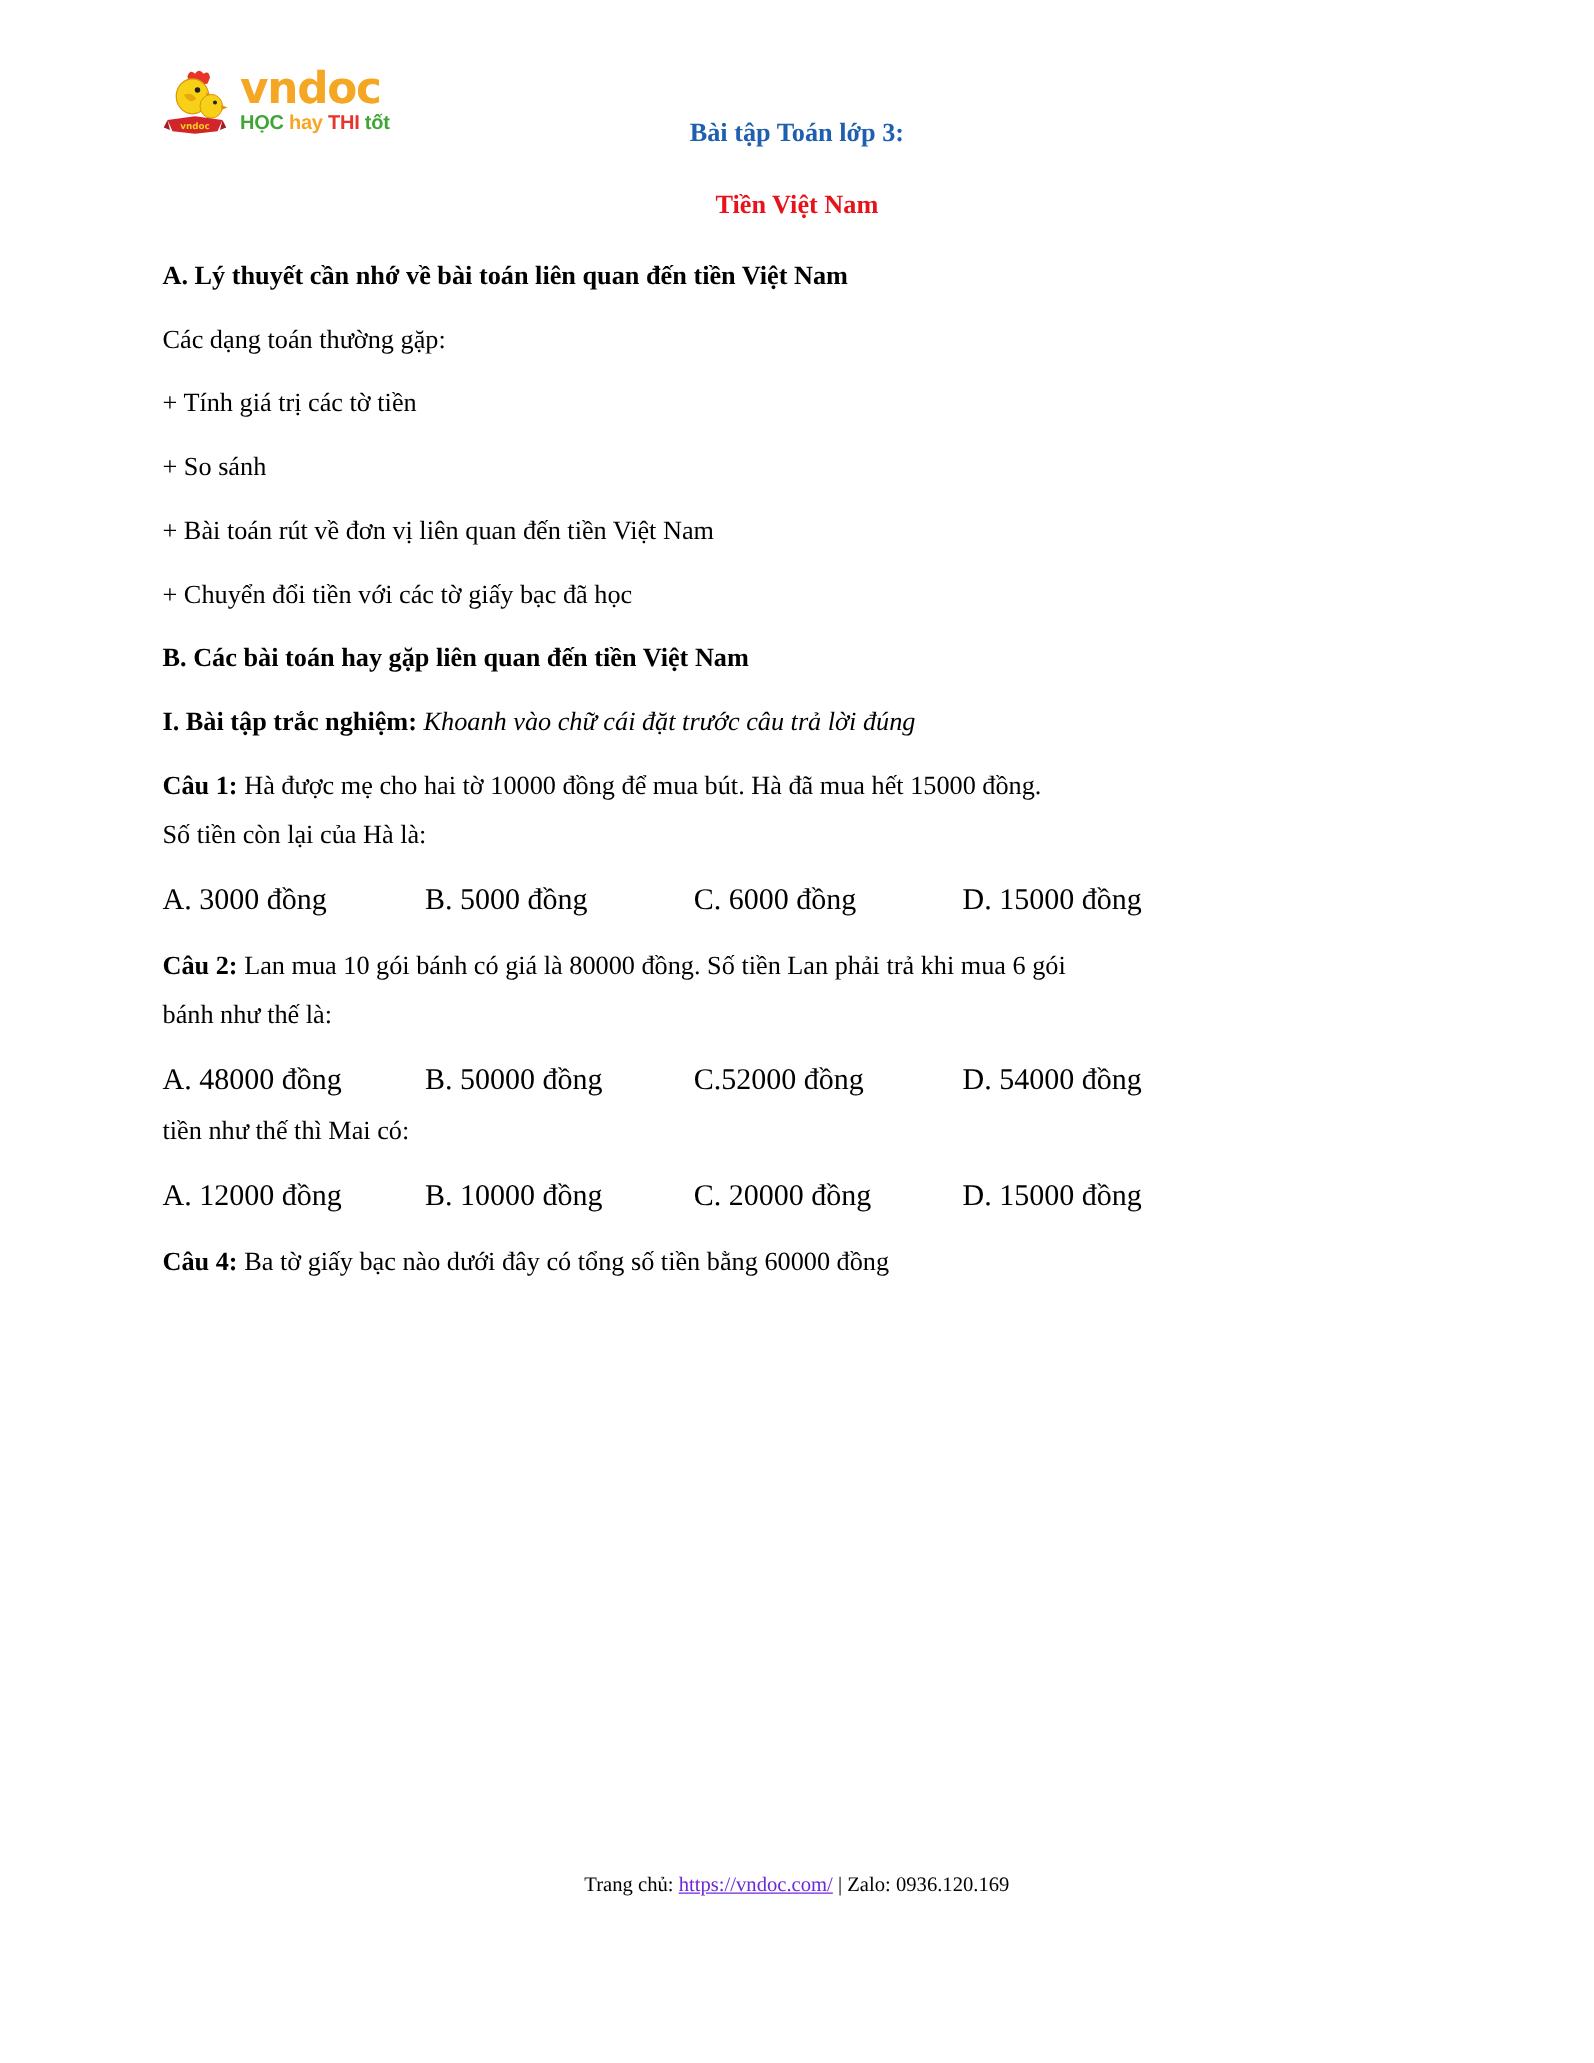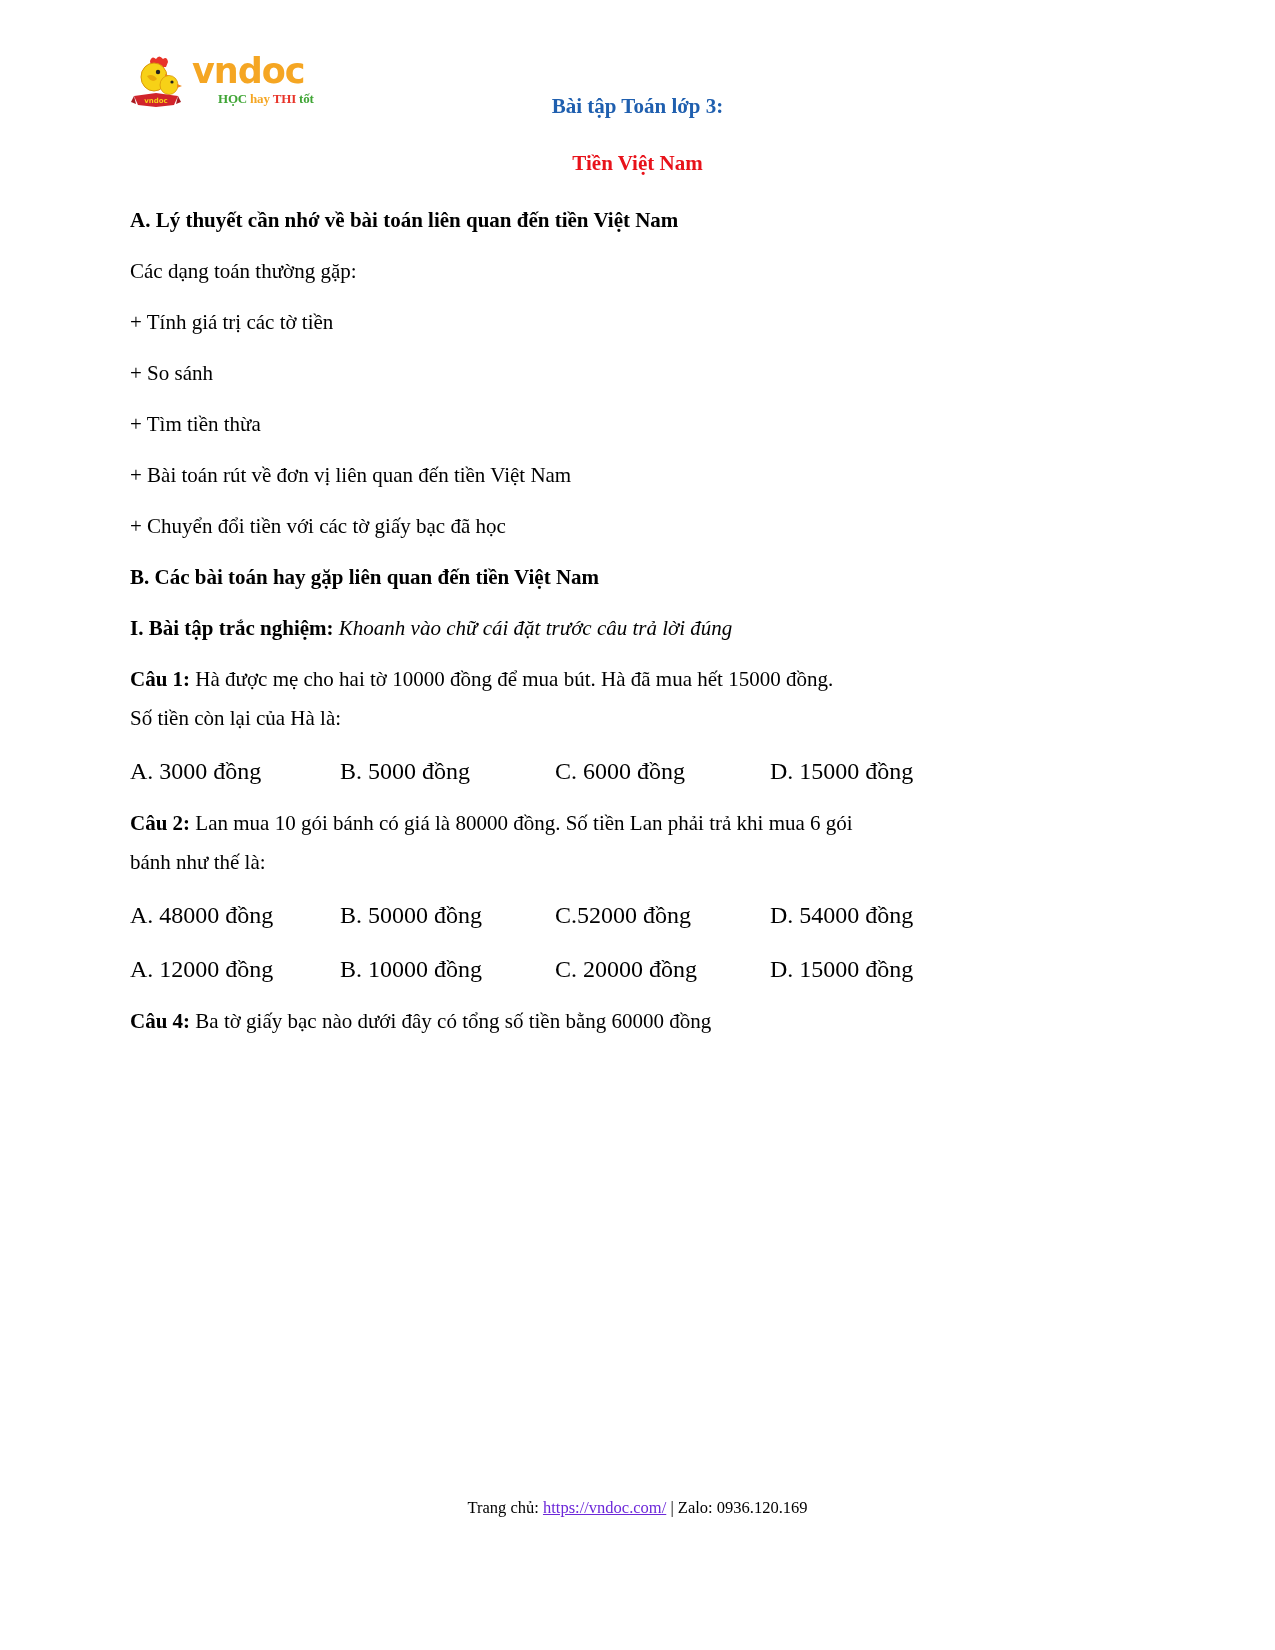--- a/index.html
+++ b/index.html
@@ -49,28 +49,27 @@
   }
   .logo-word {
     font-family: "DejaVu Sans", sans-serif;
     font-weight: bold;
     font-size: 35px;
     line-height: 35px;
     letter-spacing: -1px;
     color: #F5A623;
   }
   .logo-tag {
-    font-family: Liberation Serif, serif;
+    font-family: Liberation Sans, sans-serif;
     font-weight: bold;
-    font-size: 13px;
+    font-size: 16px;
     line-height: 16px;
     letter-spacing: -0.2px;
     margin-top: 2px;
     white-space: nowrap;
-    margin-left: 26px;
   }
   .tag-hoc { color: #3FA535; }
   .tag-hay { color: #F5A623; }
   .tag-thi { color: #E8342A; }
   .tag-tot { color: #3FA535; }
 
   
   .doc-title {
     text-align: center;
     font-weight: bold;
@@ -171,21 +170,20 @@
     </div>
   </div>
 
   <div class="doc-title title-1">Bài tập Toán lớp 3:</div>
   <div class="doc-title title-2">Tiền Việt Nam</div>
 
   <p class="para bold" style="padding-top:36px;">A. Lý thuyết cần nhớ về bài toán liên quan đến tiền Việt Nam</p>
   <p class="para">Các dạng toán thường gặp:</p>
   <p class="para">+ Tính giá trị các tờ tiền</p>
   <p class="para">+ So sánh</p>
-  <p class="para">+ Tìm tiền thừa</p>
   <p class="para">+ Bài toán rút về đơn vị liên quan đến tiền Việt Nam</p>
   <p class="para">+ Chuyển đổi tiền với các tờ giấy bạc đã học</p>
 
   <p class="para bold section-gap">B. Các bài toán hay gặp liên quan đến tiền Việt Nam</p>
 
   <p class="para"><span class="b">I. Bài tập trắc nghiệm:</span><span>&nbsp;</span><span class="it">Khoanh vào chữ cái đặt trước câu trả lời đúng</span></p>
 
   <p class="para"><span class="b">Câu 1:</span><span> Hà được mẹ cho hai tờ 10000 đồng để mua bút. Hà đã mua hết 15000 đồng.</span></p>
   <p class="para tight">Số tiền còn lại của Hà là:</p>
   <div class="options">
@@ -197,20 +195,21 @@
 
   <p class="para"><span class="b">Câu 2:</span><span> Lan mua 10 gói bánh có giá là 80000 đồng. Số tiền Lan phải trả khi mua 6 gói</span></p>
   <p class="para tight">bánh như thế là:</p>
   <div class="options">
     <span class="opt opt-a">A. 48000 đồng</span>
     <span class="opt opt-b">B. 50000 đồng</span>
     <span class="opt opt-c">C.52000 đồng</span>
     <span class="opt opt-d">D. 54000 đồng</span>
   </div>
 
+  <p class="para tight">tiền như thế thì Mai có:</p>
   <div class="options">
     <span class="opt opt-a">A. 12000 đồng</span>
     <span class="opt opt-b">B. 10000 đồng</span>
     <span class="opt opt-c">C. 20000 đồng</span>
     <span class="opt opt-d">D. 15000 đồng</span>
   </div>
 
   <p class="para"><span class="b">Câu 4:</span><span> Ba tờ giấy bạc nào dưới đây có tổng số tiền bằng 60000 đồng</span></p>
 
   <div class="footer">

